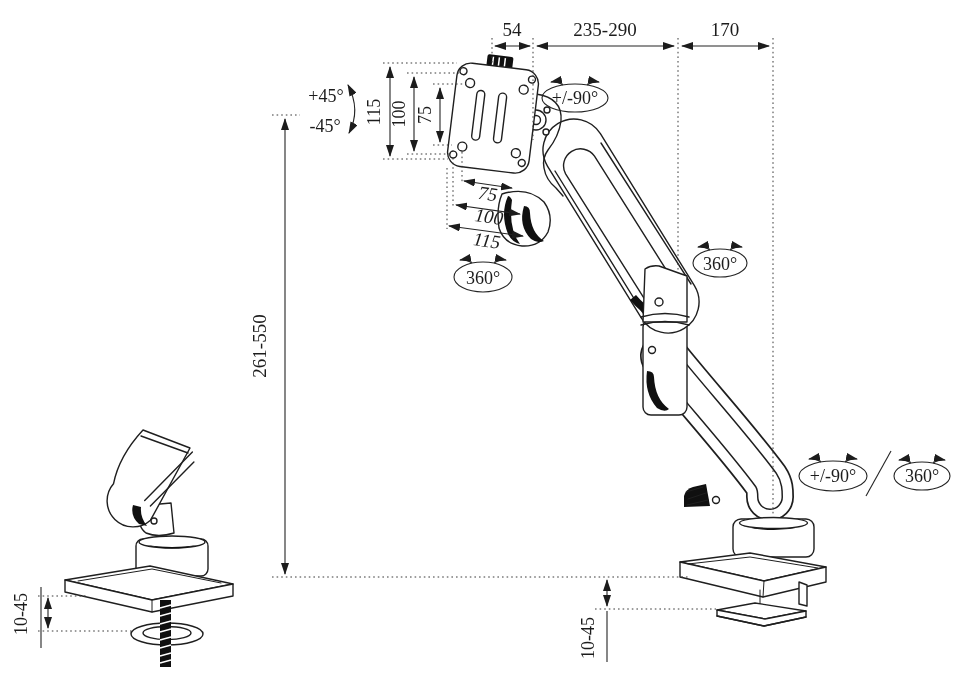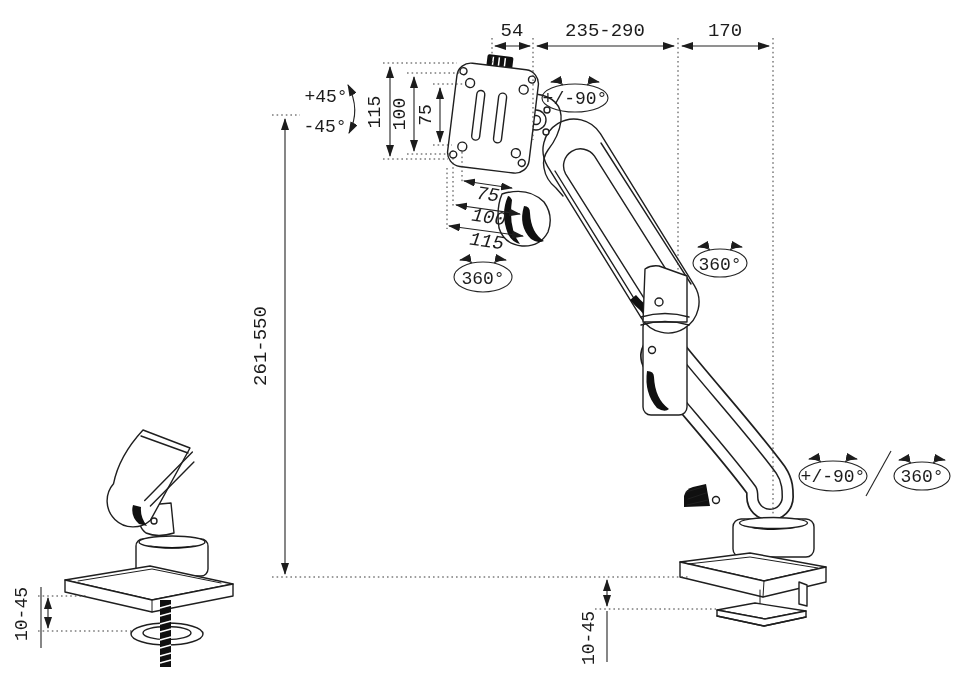--- a/index.html
+++ b/index.html
@@ -1,17 +1,17 @@
 <!DOCTYPE html>
 <html><head>
 <meta charset="utf-8">
 <style>
   html,body{margin:0;padding:0;background:#fff;}
   .stage{width:980px;height:690px;background:#fff;position:relative;overflow:hidden;
-         font-family:Liberation Mono, monospace;}
+         font-family:Liberation Serif, serif;}
   svg{display:block;}
   svg text{fill:#1c1c1c;}
   .lbl{font-size:19px;}
   .lbl-sm{font-size:18px;}
   .lbl-it{font-size:19px;font-style:italic;}
   .outline{fill:#fff;stroke:#1f1f1f;stroke-width:1.4;stroke-linejoin:round;stroke-linecap:round;}
   .line{fill:none;stroke:#1f1f1f;stroke-width:1.4;stroke-linejoin:round;stroke-linecap:round;}
   .thin{fill:none;stroke:#1f1f1f;stroke-width:1;stroke-linecap:round;}
   .dark{fill:#101010;stroke:none;}
   .dim{fill:none;stroke:#242424;stroke-width:1.1;}

